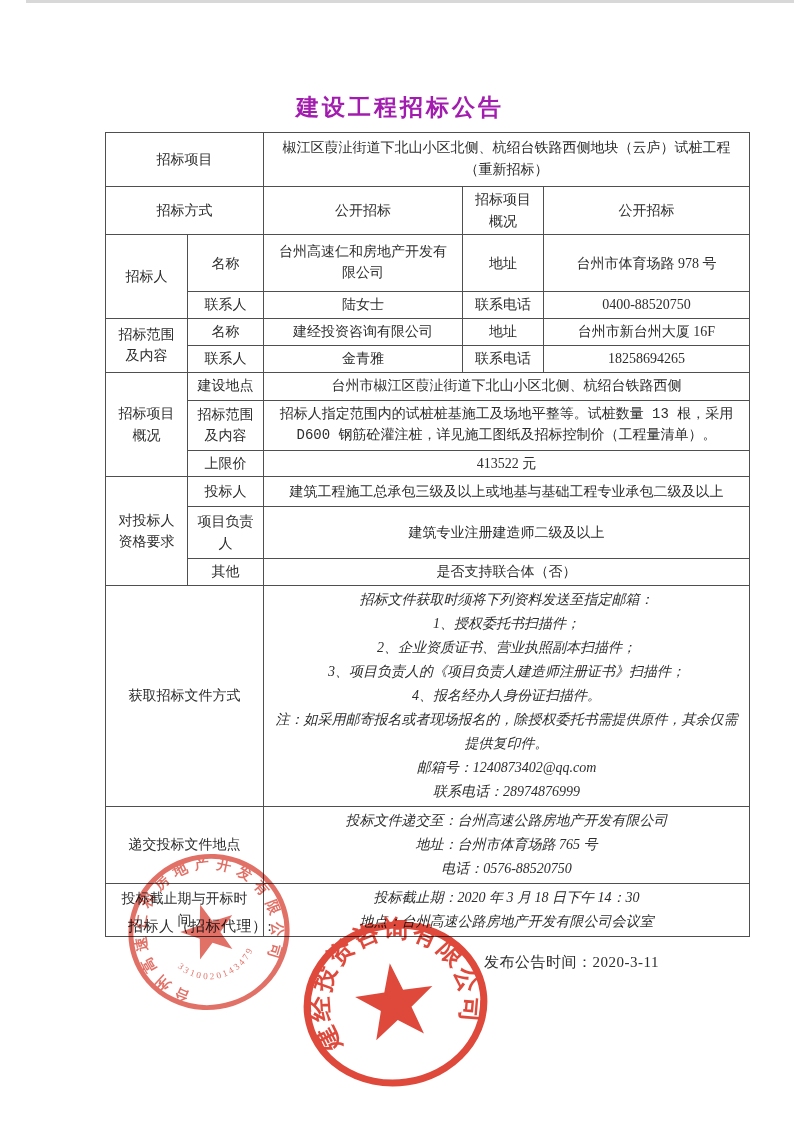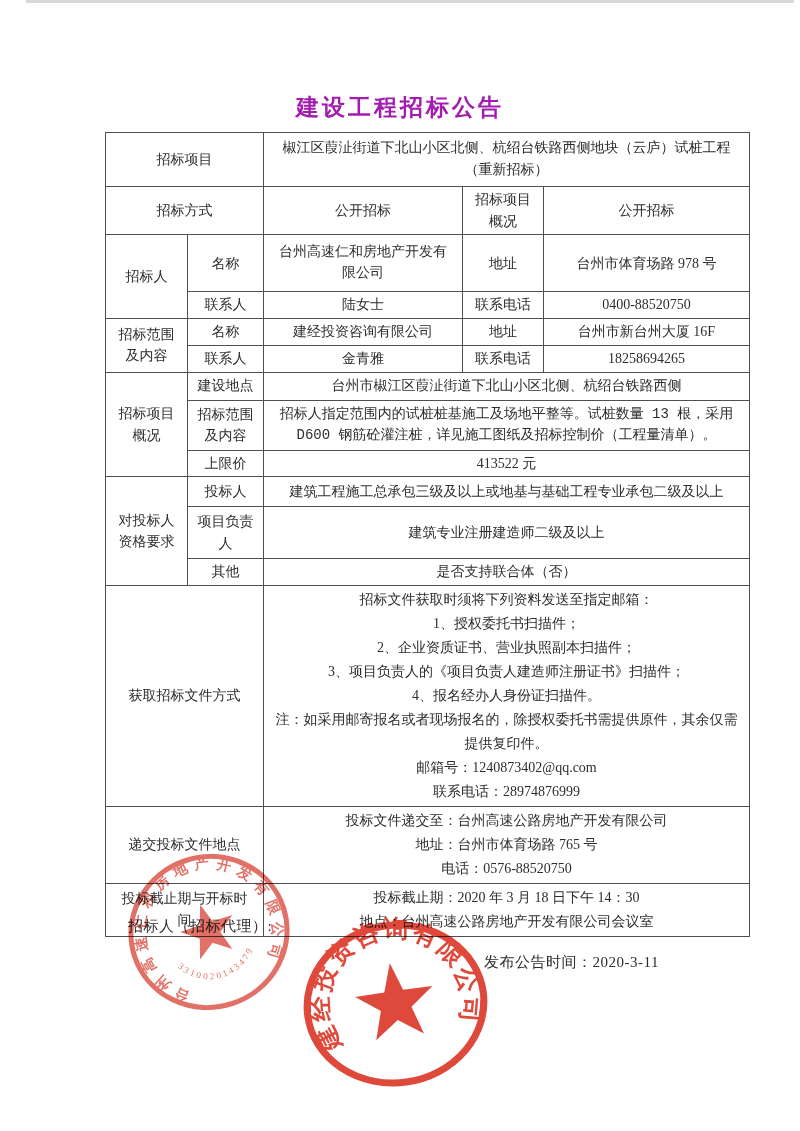--- a/index.html
+++ b/index.html
@@ -17,21 +17,21 @@
     position:absolute;left:88px;top:132px;width:644px;
     border-collapse:collapse;table-layout:fixed;margin-left:17px;
   }
   table.tender td{
     border:1px solid #4f4f4f;font-size:14px;line-height:1.55;
     text-align:center;vertical-align:middle;padding:2px 9px;
     word-break:break-all;
   }
   td.lv{padding:2px 10px;}
   td.left-block{text-align:left;padding:4px 10px 4px 12px;}
-  td.left-block .ln{line-height:24px;}
+  td.left-block .ln{line-height:24px;font-style:italic;}
   .two-line{line-height:24px;font-family:Liberation Mono, monospace;}
   .submit-cell .ln{line-height:25px;}
   .deadline-cell .ln{line-height:25px;}
   .footer-text{position:absolute;font-size:15px;color:#2d2d2d;letter-spacing:.5px;}
   #signer{left:128px;top:917px;}
   #publish{left:476px;top:953px;margin-left:8px;}
   .stamp{position:absolute;pointer-events:none;mix-blend-mode:multiply;}
   #stamp-left{left:103px;top:829px;width:212px;height:206px;opacity:.72;}
   #stamp-center{left:287px;top:896px;width:217px;height:216px;opacity:.88;}
 </style>

